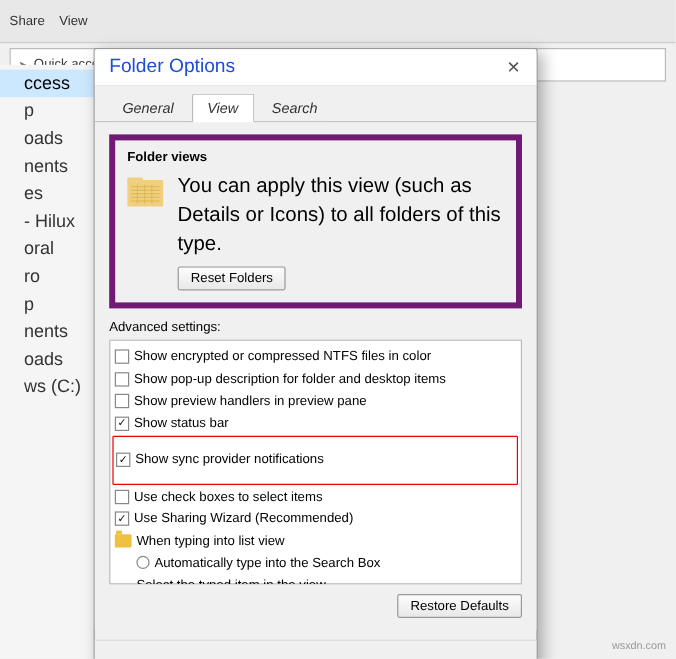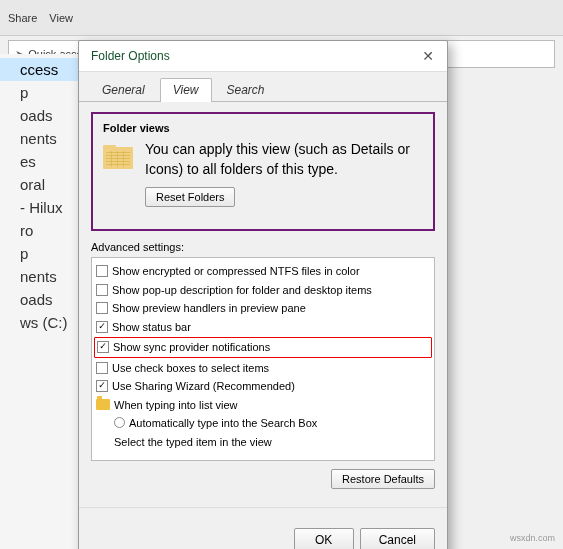--- a/index.html
+++ b/index.html
@@ -86,23 +86,23 @@
     .dialog-titlebar {
       background: #fff;
       border-bottom: 1px solid #ddd;
       padding: 6px 10px 6px 12px;
       display: flex;
       align-items: center;
       justify-content: space-between;
       border-radius: 2px 2px 0 0;
     }
     .dialog-title {
-      font-size: 12px;
+      font-size: 16px;
       font-weight: normal;
-      color: #14532d;
+      color: #1d4ed8;
     }
     .close-btn {
       width: 18px;
       height: 18px;
       background: none;
       border: none;
       cursor: pointer;
       display: flex;
       align-items: center;
       justify-content: center;
@@ -140,22 +140,22 @@
     }
 
     
     .dialog-body {
       padding: 10px 12px;
       background: #f0f0f0;
     }
 
     
     .section-group {
-      border: 2px solid #701a75;
-      padding: 8px 10px 22px;
+      border: 5px solid #701a75;
+      padding: 8px 10px 10px;
       margin-bottom: 10px;
       background: #f0f0f0;
       position: relative;
     }
     .section-label {
       font-size: 11px;
       font-weight: bold;
       color: #000;
       margin-bottom: 6px;
     }
@@ -164,21 +164,21 @@
       align-items: flex-start;
       gap: 10px;
     }
     .folder-icon {
       width: 32px;
       height: 28px;
       flex-shrink: 0;
       margin-top: 2px;
     }
     .folder-views-text {
-      font-size: 14px;
+      font-size: 17px;
       color: #000;
       line-height: 1.4;
       flex: 1;
     }
     .folder-views-buttons {
       display: flex;
       gap: 6px;
       margin-top: 8px;
     }
     .btn {
@@ -219,21 +219,21 @@
       font-size: 11px;
       color: #000;
       line-height: 1.5;
       gap: 4px;
     }
     .adv-item.highlighted {
       background: #fff;
       border: 1.5px solid #e00;
       border-radius: 1px;
       margin: 1px 2px;
-      padding: 1px 2px;
+      padding: 11px 2px;
     }
     .adv-item .cb {
       width: 12px;
       height: 12px;
       border: 1px solid #888;
       background: #fff;
       flex-shrink: 0;
       margin-top: 2px;
       display: flex;
       align-items: center;
@@ -316,22 +316,22 @@
     <span style="color:#666;margin-right:4px">➤</span>
     <span>Quick access</span>
     <span style="color:#666;margin-left:2px">〉</span>
   </div>
   <div class="sidebar">
     <div class="sidebar-item selected">ccess</div>
     <div class="sidebar-item">p</div>
     <div class="sidebar-item">oads</div>
     <div class="sidebar-item">nents</div>
     <div class="sidebar-item">es</div>
+    <div class="sidebar-item">- Hilux</div>
     <div class="sidebar-item">oral</div>
-    <div class="sidebar-item">- Hilux</div>
     <div class="sidebar-item">ro</div>
     <div class="sidebar-item">p</div>
     <div class="sidebar-item">nents</div>
     <div class="sidebar-item">oads</div>
     <div class="sidebar-item">ws (C:)</div>
   </div>
 </div>
 
 <div class="dialog-overlay">
 

